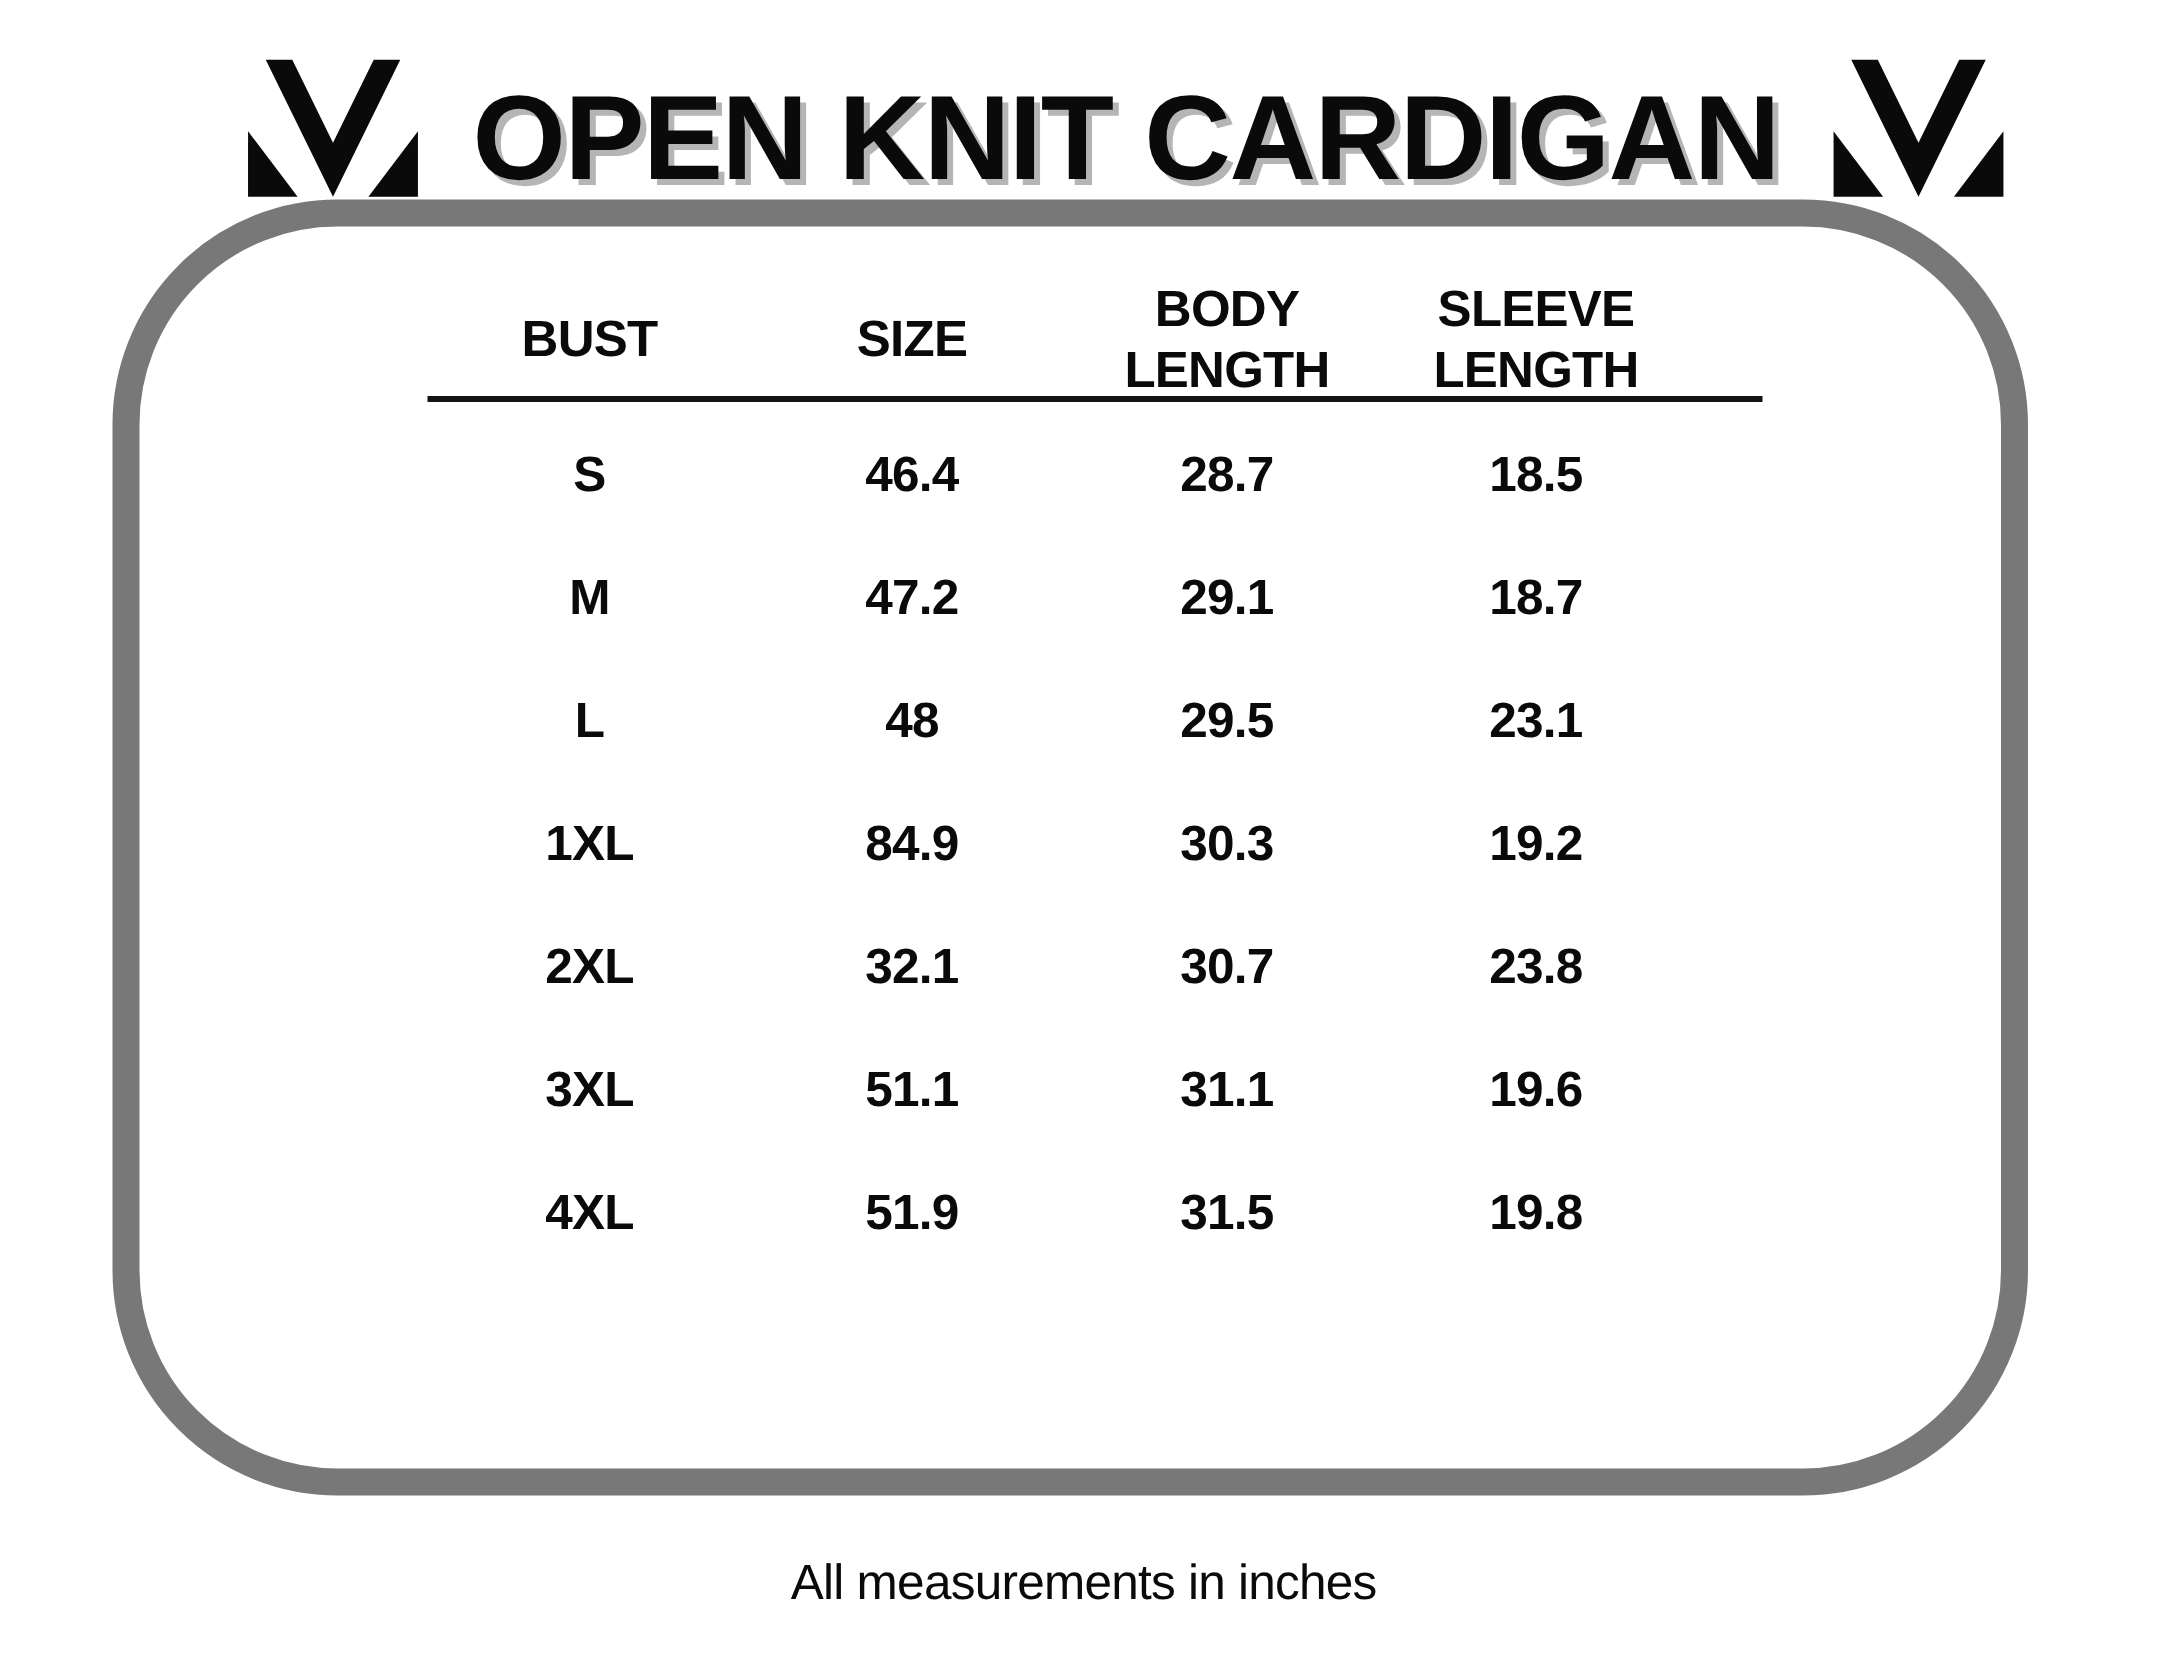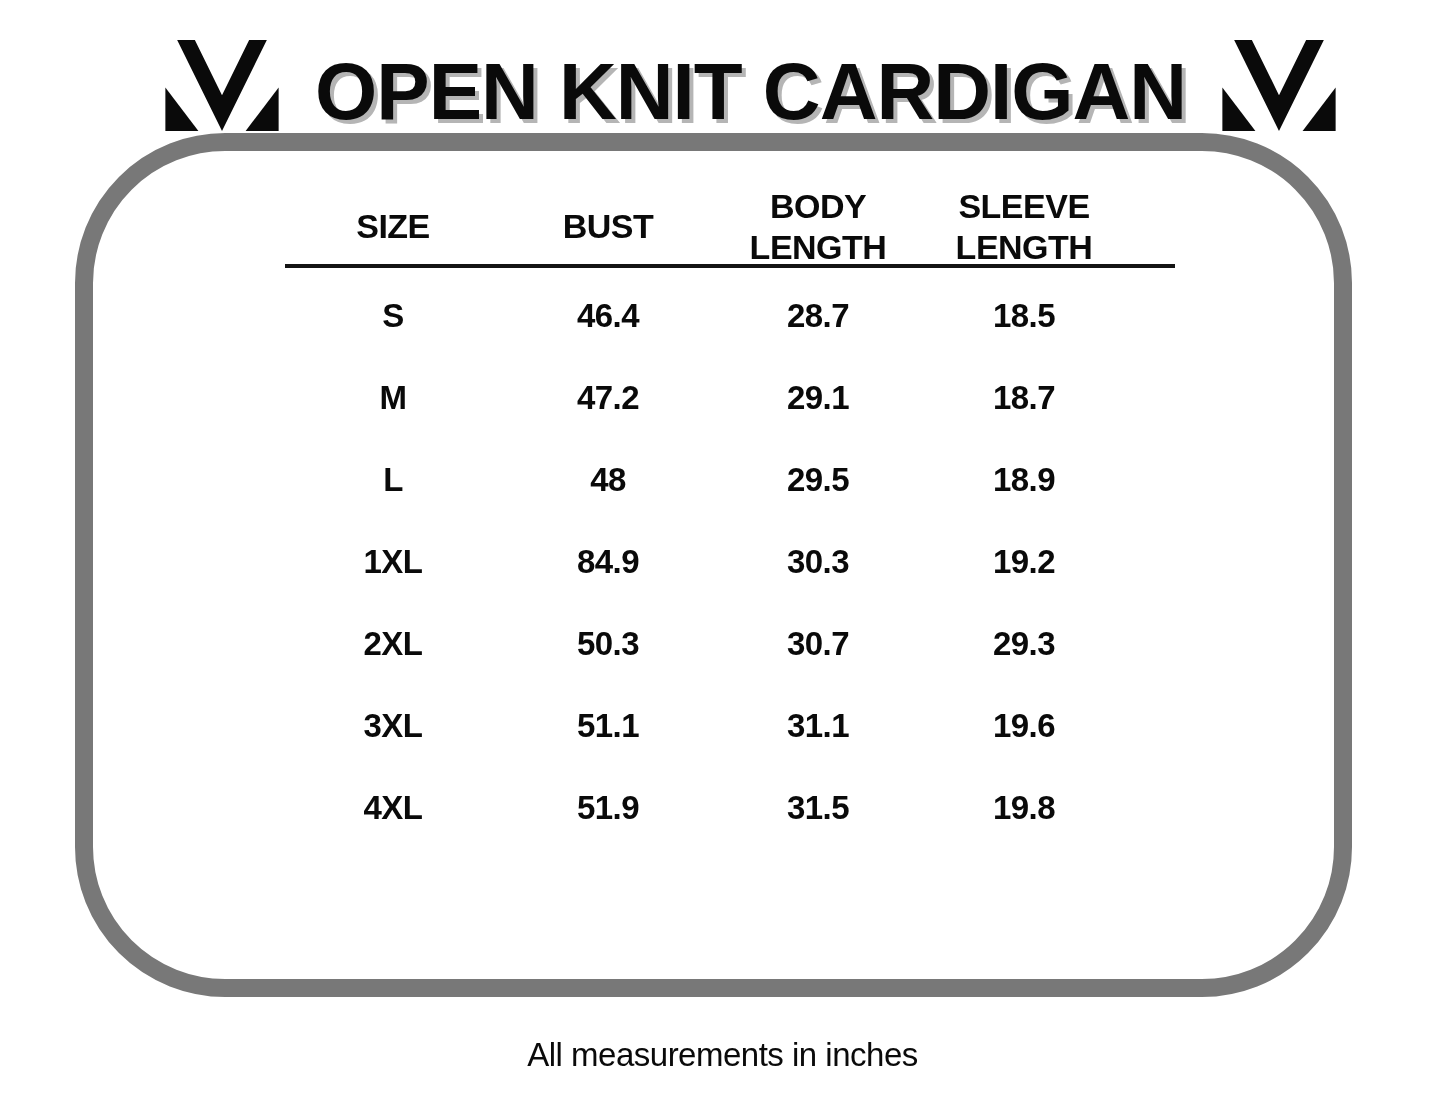--- a/index.html
+++ b/index.html
@@ -120,22 +120,22 @@
       <polygon points="12,3 27,3 50,60 73,3 88,3 50,97" fill="#0a0a0a"></polygon>
       <polygon points="2,52 2,97 30,97" fill="#0a0a0a"></polygon>
       <polygon points="98,52 98,97 70,97" fill="#0a0a0a"></polygon>
     </svg>
   </span>
 </div>
 
 <div class="frame"></div>
 
 <div class="thead">
+  <div class="hcell">BUST</div>
   <div class="hcell">SIZE</div>
-  <div class="hcell">BUST</div>
   <div class="hcell">BODY
 LENGTH</div>
   <div class="hcell">SLEEVE
 LENGTH</div>
 </div>
 
 <div class="rule"></div>
 
 <div class="tbody">
     <div class="trow">
@@ -147,33 +147,33 @@
     <div class="trow">
       <div class="cell">M</div>
       <div class="cell">47.2</div>
       <div class="cell">29.1</div>
       <div class="cell">18.7</div>
     </div>
     <div class="trow">
       <div class="cell">L</div>
       <div class="cell">48</div>
       <div class="cell">29.5</div>
-      <div class="cell">18.9</div>
+      <div class="cell">23.1</div>
     </div>
     <div class="trow">
       <div class="cell">1XL</div>
       <div class="cell">84.9</div>
       <div class="cell">30.3</div>
       <div class="cell">19.2</div>
     </div>
     <div class="trow">
       <div class="cell">2XL</div>
-      <div class="cell">50.3</div>
+      <div class="cell">32.1</div>
       <div class="cell">30.7</div>
-      <div class="cell">29.3</div>
+      <div class="cell">23.8</div>
     </div>
     <div class="trow">
       <div class="cell">3XL</div>
       <div class="cell">51.1</div>
       <div class="cell">31.1</div>
       <div class="cell">19.6</div>
     </div>
     <div class="trow">
       <div class="cell">4XL</div>
       <div class="cell">51.9</div>

